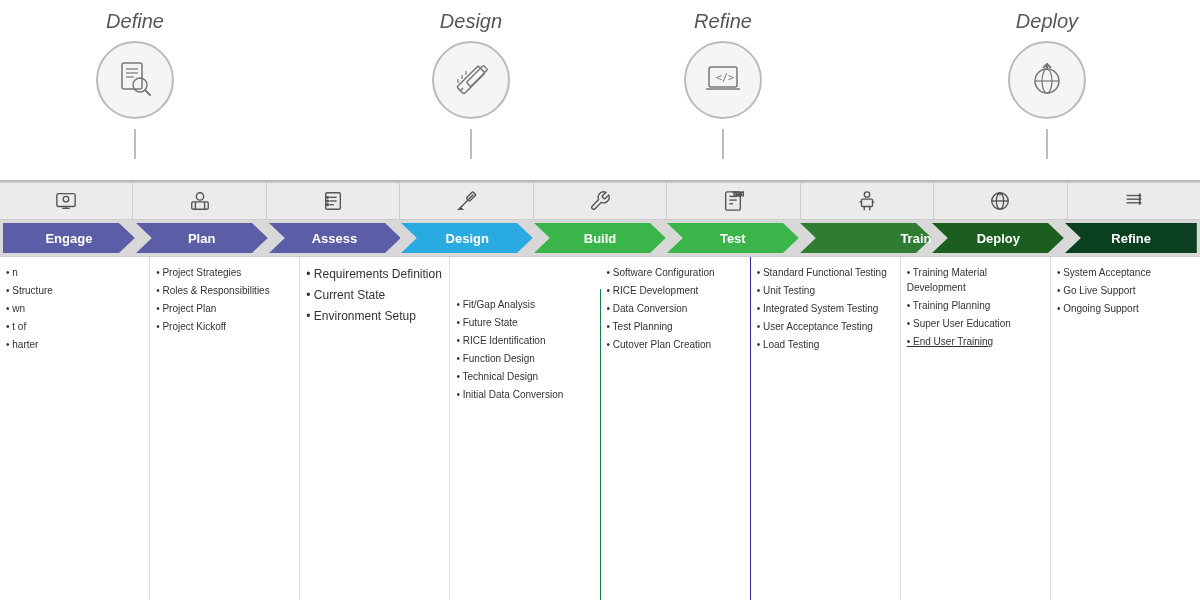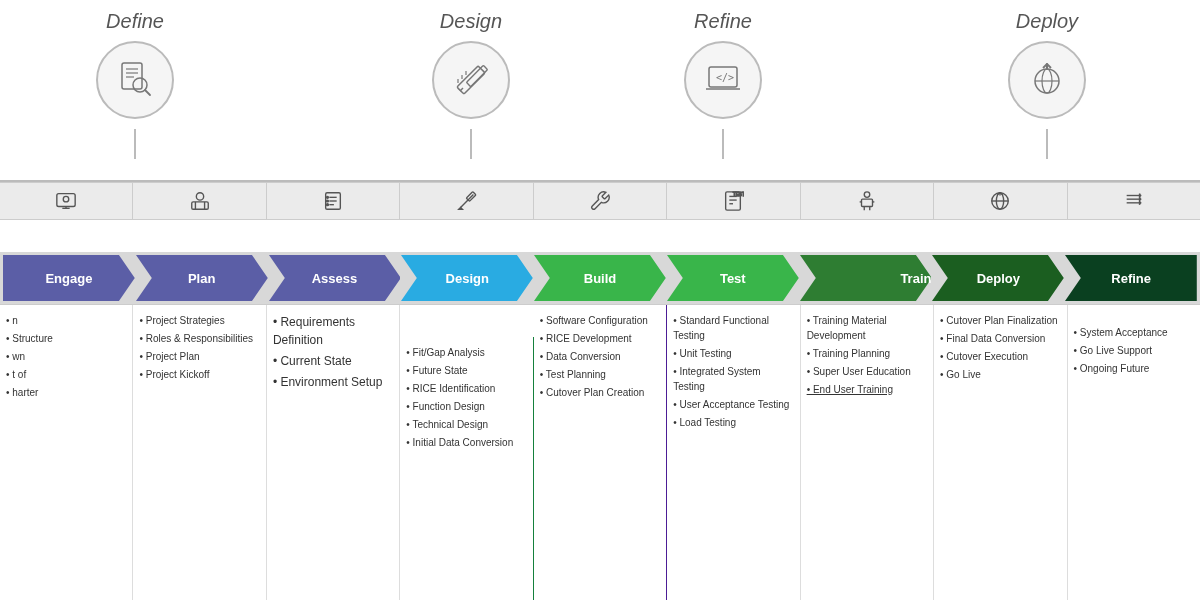--- a/index.html
+++ b/index.html
@@ -159,21 +159,21 @@
         <line x1="4" y1="6" x2="20" y2="6"></line>
         <line x1="4" y1="10" x2="20" y2="10"></line>
         <line x1="4" y1="14" x2="20" y2="14"></line>
         <polygon points="18,4 19,6 18,8" fill="#555"></polygon>
         <polygon points="18,8 19,10 18,12" fill="#555"></polygon>
         <polygon points="18,12 19,14 18,16" fill="#555"></polygon>
       </svg>
     </div>
   </div>
 
-  <div style="height:52px;display:flex;background:#d8d8d8;gap:0;padding:3px 3px;margin-top:32px;">
+  <div style="height:36px;display:flex;background:#d8d8d8;gap:0;padding:3px 3px;">
 
     <div style="flex:1;position:relative;display:flex;align-items:center;justify-content:center;margin-right:1px;">
       <svg viewBox="0 0 100 46" preserveAspectRatio="none" style="position:absolute;top:0;left:0;width:100%;height:100%;">
         <polygon points="0,0 88,0 100,23 88,46 0,46" fill="#5b5ea6"></polygon>
       </svg>
       <span style="position:relative;z-index:1;color:#fff;font-weight:700;font-size:13px;">Engage</span>
     </div>
 
     <div style="flex:1;position:relative;display:flex;align-items:center;justify-content:center;margin-right:1px;">
       <svg viewBox="0 0 100 46" preserveAspectRatio="none" style="position:absolute;top:0;left:0;width:100%;height:100%;">
@@ -294,32 +294,24 @@
 
     <div style="flex:1;border-right:1px solid #ddd;padding:8px 6px;font-size:10px;color:#333;line-height:1.5;overflow:hidden;">
       <ul style="list-style:none;padding:0;margin:0;">
         <li style="margin-bottom:3px;">• Training Material Development</li>
         <li style="margin-bottom:3px;">• Training Planning</li>
         <li style="margin-bottom:3px;">• Super User Education</li>
         <li style="margin-bottom:3px;text-decoration:underline;">• End User Training</li>
       </ul>
     </div>
 
-    <div style="flex:1;border-right:1px solid #ddd;padding:8px 6px;font-size:10px;color:#333;line-height:1.5;overflow:hidden;">
-      <ul style="list-style:none;padding:0;margin:0;">
-        <li style="margin-bottom:3px;">• Cutover Plan Finalization</li>
-        <li style="margin-bottom:3px;">• Final Data Conversion</li>
-        <li style="margin-bottom:3px;">• Cutover Execution</li>
-        <li style="margin-bottom:3px;">• Go Live</li>
-      </ul>
-    </div>
-
-    <div style="flex:1;padding:20px 6px;font-size:10px;color:#333;line-height:1.5;overflow:hidden;">
+
+    <div style="flex:1;padding:8px 6px;font-size:10px;color:#333;line-height:1.5;overflow:hidden;">
       <ul style="list-style:none;padding:0;margin:0;">
         <li style="margin-bottom:3px;">• System Acceptance</li>
         <li style="margin-bottom:3px;">• Go Live Support</li>
-        <li style="margin-bottom:3px;">• Ongoing Future</li>
+        <li style="margin-bottom:3px;">• Ongoing Support</li>
       </ul>
     </div>
 
   </div>
 
 </div>
 
 </body></html>

